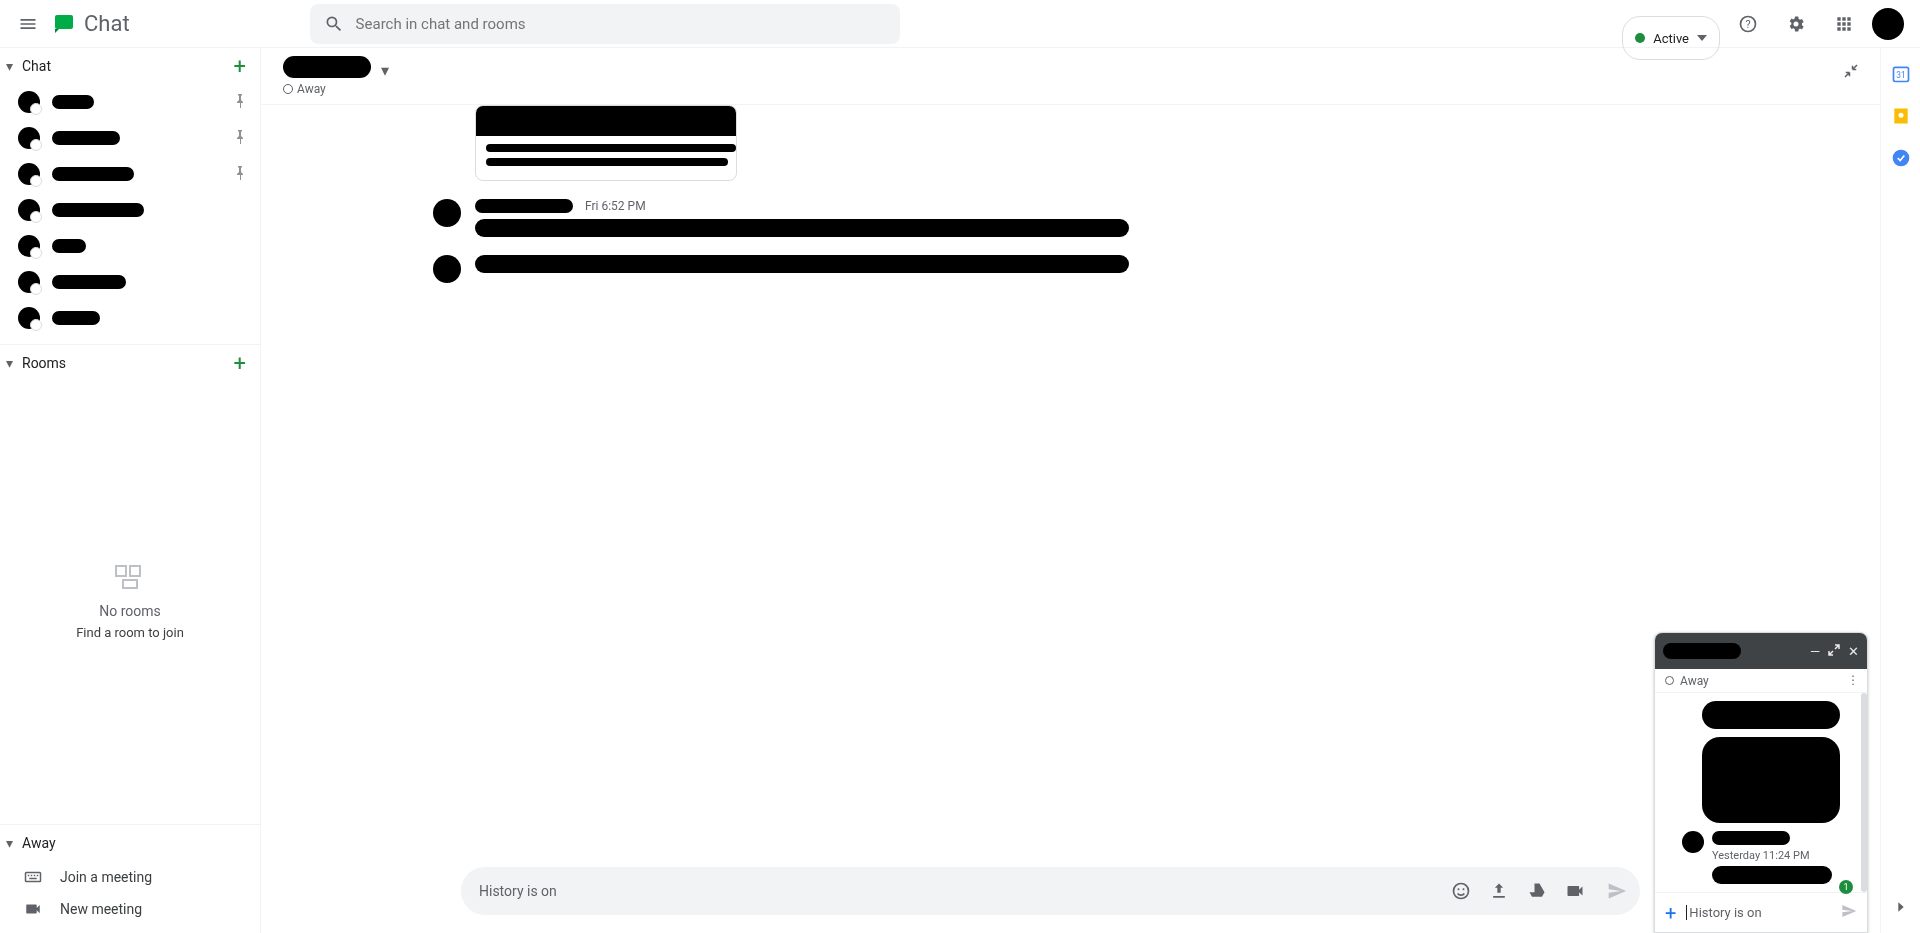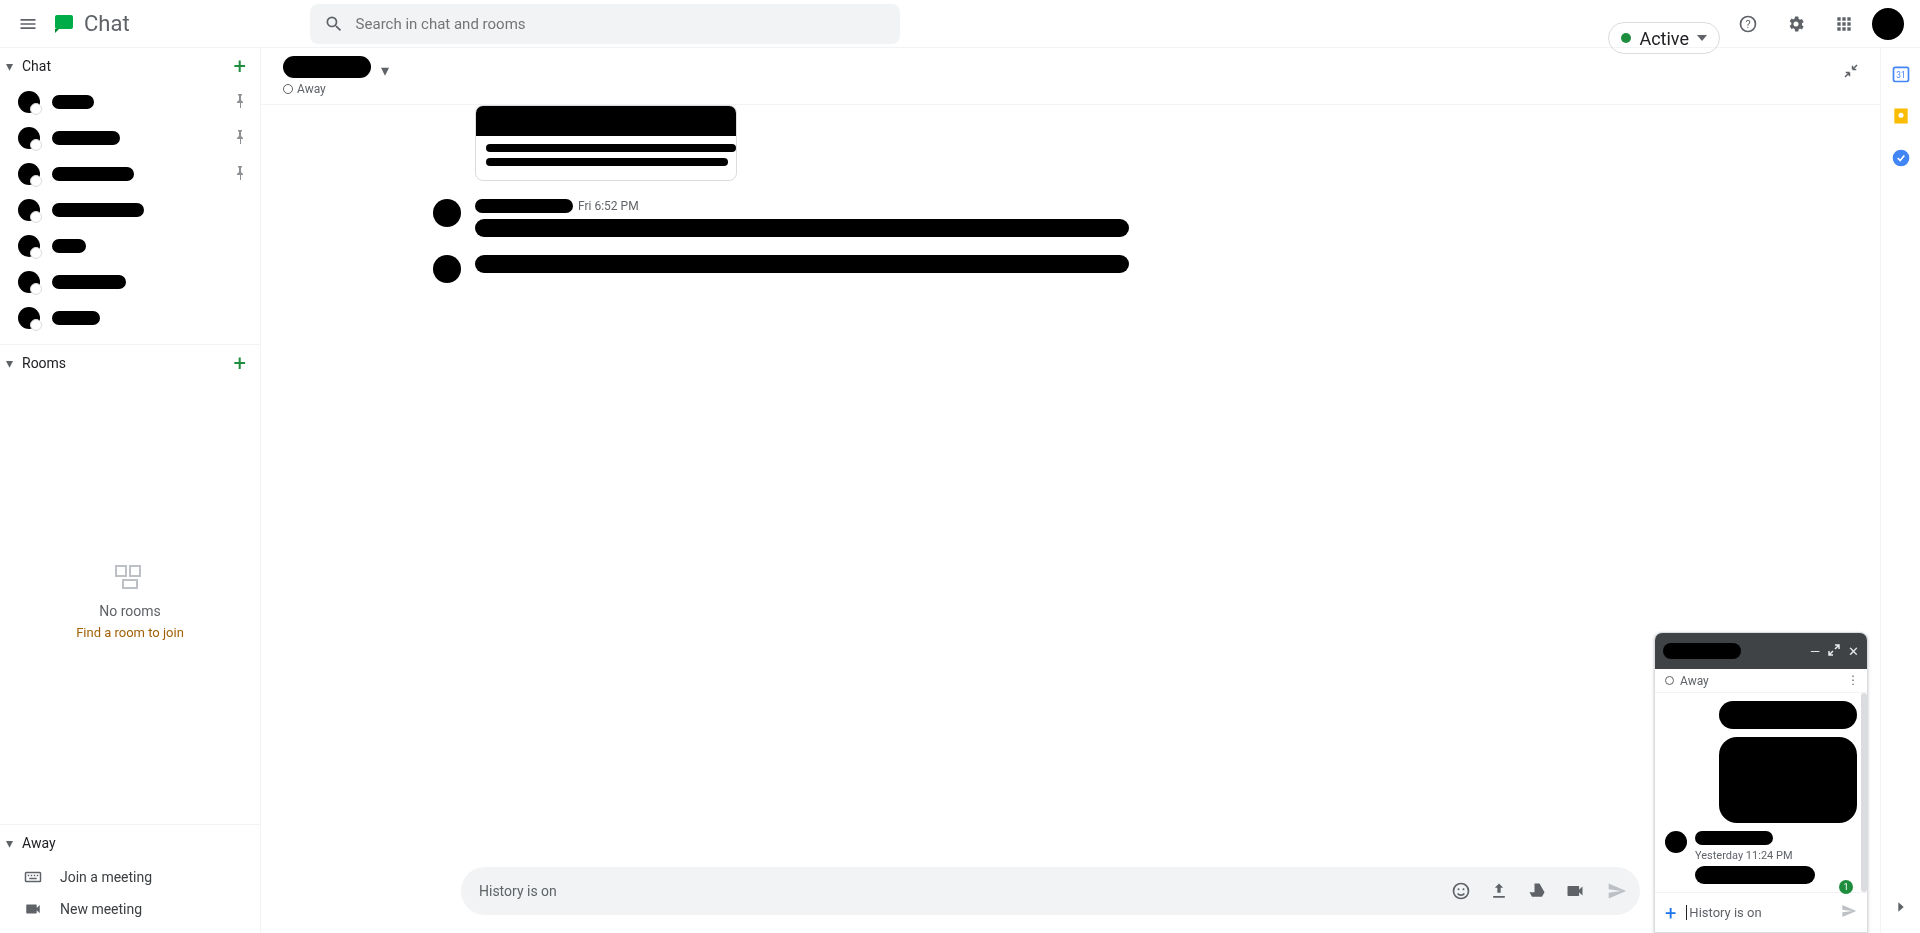--- a/index.html
+++ b/index.html
@@ -7,21 +7,21 @@
 
 
 .header { height: 48px; display: flex; align-items: center; padding: 0 8px; border-bottom: 1px solid #f1f3f4; }
 .hamburger { width: 40px; height: 40px; display: flex; align-items: center; justify-content: center; cursor: pointer; border-radius: 50%; }
 .logo { display: flex; align-items: center; gap: 8px; margin-left: 4px; }
 .logo-icon { width: 24px; height: 24px; }
 .logo-text { font-size: 22px; color: #5f6368; }
 .search-container { margin-left: 180px; width: 590px; height: 40px; background: #f1f3f4; border-radius: 8px; display: flex; align-items: center; padding: 0 14px; gap: 12px; }
 .search-input { border: none; background: transparent; flex: 1; font-size: 15px; color: #5f6368; outline: none; }
 .header-right { margin-left: auto; display: flex; align-items: center; gap: 8px; padding-right: 8px; }
-.status-pill { border: 1px solid #dadce0; border-radius: 18px; height: 32px; padding: 0 12px; display: flex; align-items: center; gap: 8px; font-size: 18px; cursor: pointer; margin-top: 29px; }
+.status-pill { border: 1px solid #dadce0; border-radius: 18px; height: 44px; padding: 0 12px; display: flex; align-items: center; gap: 8px; font-size: 13px; cursor: pointer; margin-top: 29px; }
 .status-dot { width: 10px; height: 10px; border-radius: 50%; background: #1e8e3e; }
 .icon-btn { width: 40px; height: 40px; display: flex; align-items: center; justify-content: center; cursor: pointer; border-radius: 50%; color: #5f6368; }
 .avatar-main { width: 32px; height: 32px; border-radius: 50%; background: #000; }
 
 
 .body-row { display: flex; height: calc(100% - 48px); }
 
 
 .sidebar { width: 261px; border-right: 1px solid #f1f3f4; display: flex; flex-direction: column; }
 .section-header { display: flex; align-items: center; height: 36px; padding: 0 14px 0 6px; font-size: 14px; }
@@ -30,37 +30,37 @@
 .section-header .plus { color: #1e8e3e; font-size: 22px; font-weight: 400; cursor: pointer; }
 .chat-list { padding-bottom: 8px; }
 .chat-item { display: flex; align-items: center; height: 36px; padding: 0 14px 0 18px; gap: 12px; cursor: pointer; }
 .chat-avatar { width: 22px; height: 22px; border-radius: 50%; background: #000; position: relative; }
 .chat-avatar::after { content: ''; position: absolute; right: -2px; bottom: -2px; width: 10px; height: 10px; border-radius: 50%; background: #fff; border: 1px solid #dadce0; }
 .chat-name-bar { height: 14px; background: #000; border-radius: 8px; }
 .pin-icon { margin-left: auto; color: #5f6368; opacity: 0.7; }
 .sidebar-divider { border-top: 1px solid #f1f3f4; }
 .rooms-empty { flex: 1; display: flex; flex-direction: column; align-items: center; justify-content: center; color: #5f6368; gap: 6px; padding: 40px 8px; }
 .rooms-icon { color: #bdc1c6; margin-bottom: 6px; }
-.rooms-link { color: #a16207; font-size: 13px; cursor: pointer; }
+.rooms-link { color: #404040; font-size: 13px; cursor: pointer; }
 .meet-section { border-top: 1px solid #f1f3f4; padding-bottom: 8px; }
 .meet-item { display: flex; align-items: center; height: 32px; padding: 0 14px 0 24px; gap: 18px; font-size: 14px; cursor: pointer; color: #3c4043; }
 
 
 .main { flex: 1; display: flex; flex-direction: column; position: relative; }
 .convo-header { padding: 8px 0 8px 22px; border-bottom: 1px solid #f1f3f4; display: flex; align-items: flex-start; }
 .convo-title-pill { height: 22px; background: #000; border-radius: 12px; width: 88px; margin-bottom: 4px; }
 .convo-status { font-size: 12px; color: #5f6368; display: flex; align-items: center; gap: 4px; }
 .convo-status::before { content: ''; width: 8px; height: 8px; border: 1.5px solid #5f6368; border-radius: 50%; display: inline-block; }
 .dropdown-caret { margin-left: 10px; color: #5f6368; margin-top: 2px; cursor: pointer; }
 .collapse-icon { margin-left: auto; margin-right: 20px; color: #5f6368; cursor: pointer; margin-top: 6px; }
 
 .messages { flex: 1; overflow-y: auto; padding: 0 0 8px 214px; }
 .message-group { margin-top: 18px; position: relative; }
 .msg-avatar { width: 28px; height: 28px; border-radius: 50%; background: #000; position: absolute; left: -42px; top: 0; }
-.msg-header { display: flex; align-items: center; gap: 5px; margin-bottom: 6px; }
+.msg-header { display: flex; align-items: center; gap: 12px; margin-bottom: 6px; }
 .msg-name-bar { height: 14px; background: #000; border-radius: 8px; }
 .msg-time { font-size: 12px; color: #5f6368; }
 .msg-bubble { height: 18px; background: #000; border-radius: 10px; margin-bottom: 6px; }
 .attachment-box { border: 1px solid #dadce0; border-radius: 8px; width: 262px; padding: 0; overflow: hidden; margin-bottom: 10px; }
 .attachment-preview { height: 148px; background: #000; }
 .attachment-lines { padding: 8px 10px; }
 .attachment-line { height: 8px; background: #000; border-radius: 4px; margin-bottom: 6px; }
 .date-divider { text-align: center; color: #5f6368; font-size: 12px; letter-spacing: 0.8px; margin: 22px 0 10px; padding-right: 340px; }
 
 .compose { margin: 0 240px 18px 200px; height: 48px; background: #f1f3f4; border-radius: 24px; display: flex; align-items: center; padding: 0 6px 0 18px; }
@@ -76,21 +76,21 @@
 
 
 .popup { position: absolute; right: 12px; bottom: 0; width: 214px; border: 1px solid #dadce0; border-radius: 8px 8px 0 0; box-shadow: 0 1px 3px rgba(60,64,67,0.3); background: #fff; display: flex; flex-direction: column; overflow: hidden; }
 .popup-header { background: #404345; color: #fff; height: 36px; display: flex; align-items: center; padding: 0 8px; gap: 8px; }
 .popup-title-bar { height: 16px; width: 78px; background: #000; border-radius: 10px; }
 .popup-header-icons { margin-left: auto; display: flex; gap: 8px; color: #e8eaed; }
 .popup-header-icons span { cursor: pointer; font-size: 13px; }
 .popup-status { height: 24px; display: flex; align-items: center; padding: 0 10px; font-size: 12px; color: #5f6368; border-bottom: 1px solid #f1f3f4; position: relative; }
 .popup-status::before { content: ''; width: 7px; height: 7px; border: 1.5px solid #5f6368; border-radius: 50%; display: inline-block; margin-right: 6px; }
 .popup-more { position: absolute; right: 8px; top: 4px; cursor: pointer; color: #5f6368; }
-.popup-messages { flex: 1; padding: 8px 10px; display: flex; flex-direction: column; gap: 8px; max-height: 210px; overflow-y: auto; position: relative; }
+.popup-messages { flex: 1; padding: 8px 27px; display: flex; flex-direction: column; gap: 8px; max-height: 210px; overflow-y: auto; position: relative; }
 .popup-scrollbar { position: absolute; right: 0; top: 0; bottom: 0; width: 6px; background: #dadce0; border-radius: 3px; }
 .popup-bubble-out { align-self: flex-end; background: #000; border-radius: 18px; }
 .popup-inc-row { display: flex; align-items: flex-start; gap: 8px; }
 .popup-inc-avatar { width: 22px; height: 22px; border-radius: 50%; background: #000; flex-shrink: 0; }
 .popup-inc-col { display: flex; flex-direction: column; gap: 4px; }
 .popup-inc-bar { background: #000; border-radius: 10px; height: 14px; }
 .popup-inc-time { font-size: 11px; color: #5f6368; }
 .popup-badge { position: absolute; right: 14px; bottom: 38px; width: 14px; height: 14px; border-radius: 50%; background: #1e8e3e; color: #fff; font-size: 9px; display: flex; align-items: center; justify-content: center; }
 .popup-compose { border-top: 1px solid #f1f3f4; height: 40px; display: flex; align-items: center; padding: 0 10px; gap: 10px; }
 .popup-plus { color: #1a73e8; font-size: 20px; cursor: pointer; }

